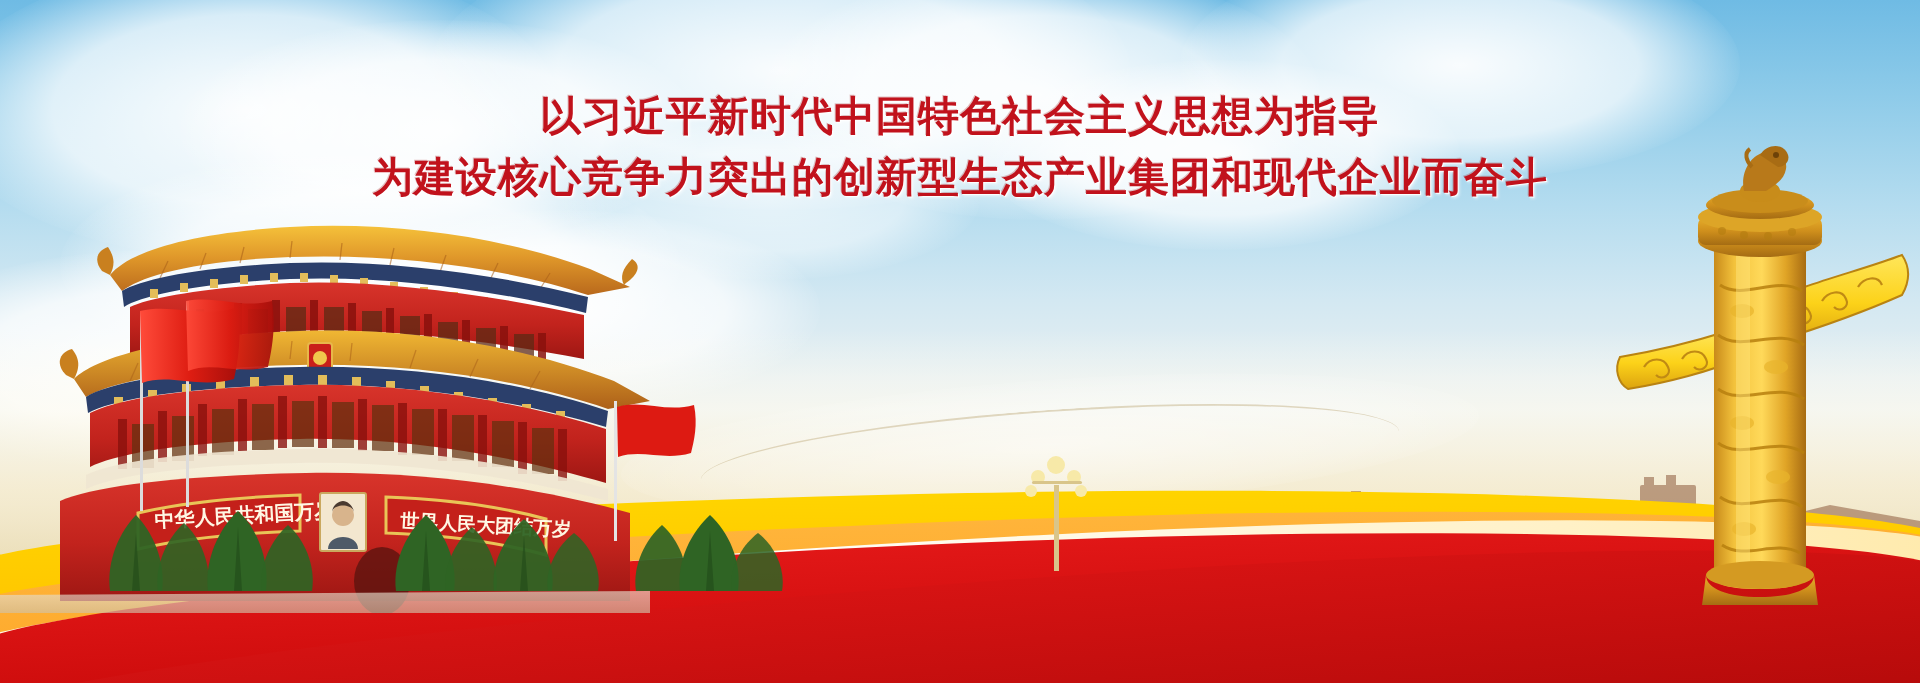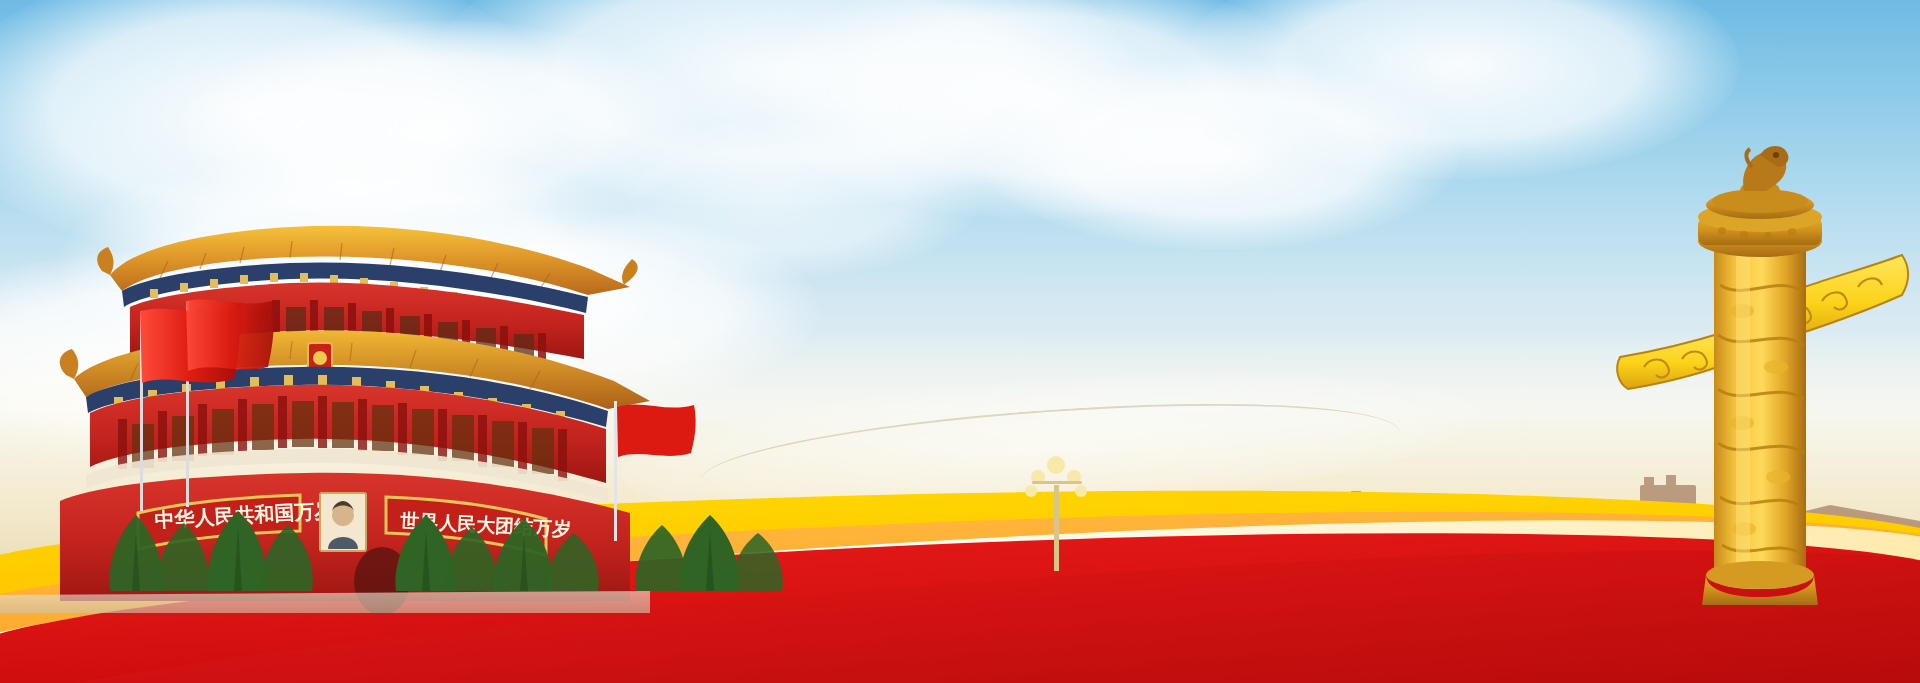--- a/index.html
+++ b/index.html
@@ -575,20 +575,24 @@
       <path d="M142,62 C136,56 134,48 140,44" stroke="#a86c14" stroke-width="4" fill="none"></path>
     </g>
 
     <g>
       <path d="M96,470 C96,484 118,492 150,492 C182,492 204,484 204,470
                L208,500 L92,500 Z" fill="url(#goldCap)"></path>
       <ellipse cx="150" cy="470" rx="54" ry="14" fill="#d49a22"></ellipse>
     </g>
   </svg>
 
+  <div class="title-block">
+    <div class="title-line title-1">以习近平新时代中国特色社会主义思想为指导</div>
+    <div class="title-line title-2">为建设核心竞争力突出的创新型生态产业集团和现代企业而奋斗</div>
+  </div>
 
   <div class="ribbon-wrap">
     <div class="ribbon rb-yellow"></div>
     <div class="ribbon rb-orange"></div>
     <div class="ribbon rb-white"></div>
     <div class="ribbon rb-red"></div>
     <div class="ribbon rb-red2"></div>
   </div>
 
 </div>

